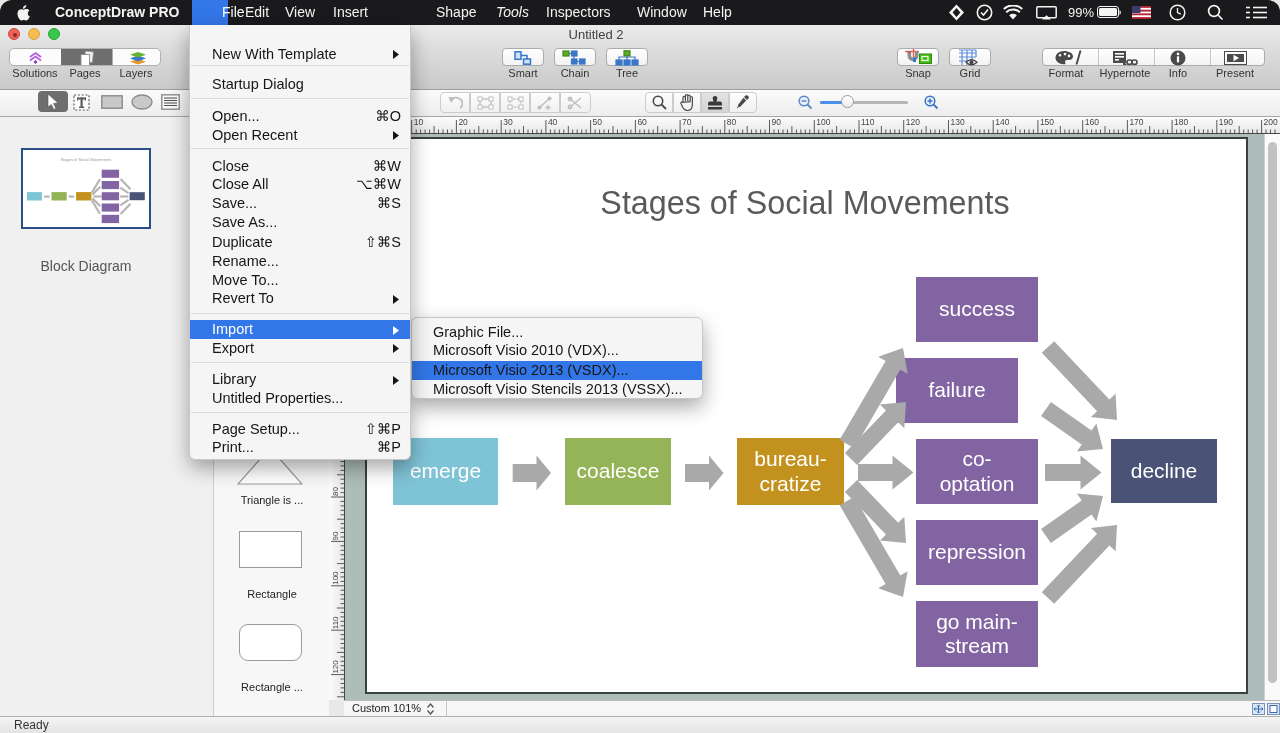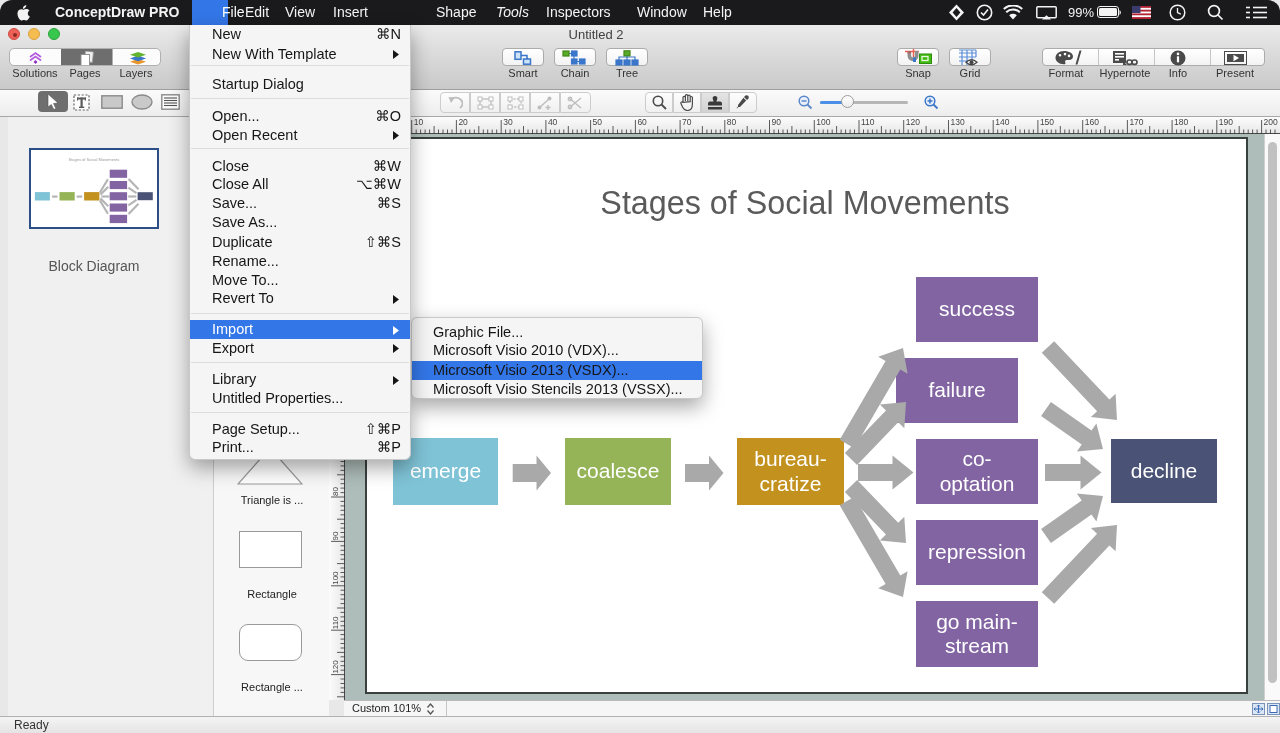--- a/index.html
+++ b/index.html
@@ -17,21 +17,21 @@
 .tl { position:absolute; top:3px; width:12px; height:12px; border-radius:50%; }
 #wtitle { position:absolute; top:2px; left:500px; width:192px; text-align:center; font-size:13px; color:#404040; }
 .tbtn { position:absolute; background:linear-gradient(#ffffff,#f3f3f3); border:1px solid #ababab; border-radius:4px; height:18px; }
 .tlabel { position:absolute; top:42px; font-size:11px; color:#333; text-align:center; }
 
 
 #toolrow { left:0; top:90px; width:1280px; height:27px; background:linear-gradient(#fbfbfb,#ededed); border-bottom:1px solid #a8a8a8; }
 .t2btn { position:absolute; top:2px; height:21px; background:linear-gradient(#fdfdfd,#f0f0f0); border:1px solid #cccccc; }
 
 
-#sidebar { left:0; top:117px; width:213px; height:599px; background:#f0f0f0;margin-left:8px; }
+#sidebar { left:0; top:117px; width:213px; height:599px; background:#f0f0f0; }
 #shapepanel { left:213px; top:117px; width:116px; height:599px; background:#f7f7f7; border-left:1px solid #cdcdcd; }
 #hruler { left:329px; top:117px; width:951px; height:17px; background:linear-gradient(#fcfcfc,#e8e8e8); border-bottom:1px solid #4a4a4a; }
 #vruler { left:329px; top:134px; width:16px; height:566px; background:linear-gradient(90deg,#fcfcfc,#e8e8e8); border-right:1px solid #4a4a4a; }
 #canvas { left:345px; top:134px; width:935px; height:566px; background:#aebdb9; }
 #page { position:absolute; left:20px; top:3px; width:883px; height:557px; background:#fff; border:2px solid #39413f; }
 #custombar { left:344px; top:700px; width:936px; height:16px; background:#f6f6f6; border-top:1px solid #bbb; font-size:11px; color:#222; }
 #statusbar { left:0; top:716px; width:1280px; height:17px; background:linear-gradient(#f4f4f4,#e4e4e4); border-top:1px solid #b0b0b0; font-size:12px; color:#333; }
 
 
 .dbox { position:absolute; color:#fff; font-size:21px; text-align:center; display:flex; align-items:center; justify-content:center; line-height:1.15; }
@@ -812,24 +812,20 @@
       <polygon points="1041.8,352.8 1097.1,411.3 1090.9,417.1 1117.0,420.0 1115.6,393.8 1109.4,399.6 1054.2,341.2"></polygon>
       <polygon points="1041.1,416.0 1081.7,444.5 1076.9,451.4 1103.0,449.0 1096.4,423.6 1091.5,430.6 1050.9,402.0"></polygon>
       <polygon points="1045.0,481.0 1080.5,481.0 1080.5,489.5 1101.5,472.5 1080.5,455.5 1080.5,464.0 1045.0,464.0"></polygon>
       <polygon points="1050.9,543.0 1091.5,514.4 1096.4,521.4 1103.0,496.0 1076.9,493.6 1081.7,500.5 1041.1,529.0"></polygon>
       <polygon points="1054.2,603.8 1109.4,545.4 1115.6,551.2 1117.0,525.0 1090.9,527.9 1097.1,533.7 1041.8,592.2"></polygon>
     </g>
   </svg>
 </div>
 
 <div class="abs" id="filemenu">
-  <div class="menuitem" style="top:0.2px">
-      <span class="lab">New</span>
-      <span class="sc">⌘N</span>
-    </div>
   <div class="menuitem" style="top:19.8px">
       <span class="lab">New With Template</span>
       <svg class="abs" style="right:11px;top:5.5px" width="6" height="9" viewBox="0 0 6 9">
         <path fill="#161616" d="M0 0 L6 4.5 L0 9 Z"></path>
       </svg>
     </div>
   <div class="msep" style="top:39.5px"></div>
   <div class="menuitem" style="top:50.3px">
       <span class="lab">Startup Dialog</span>
     </div>

